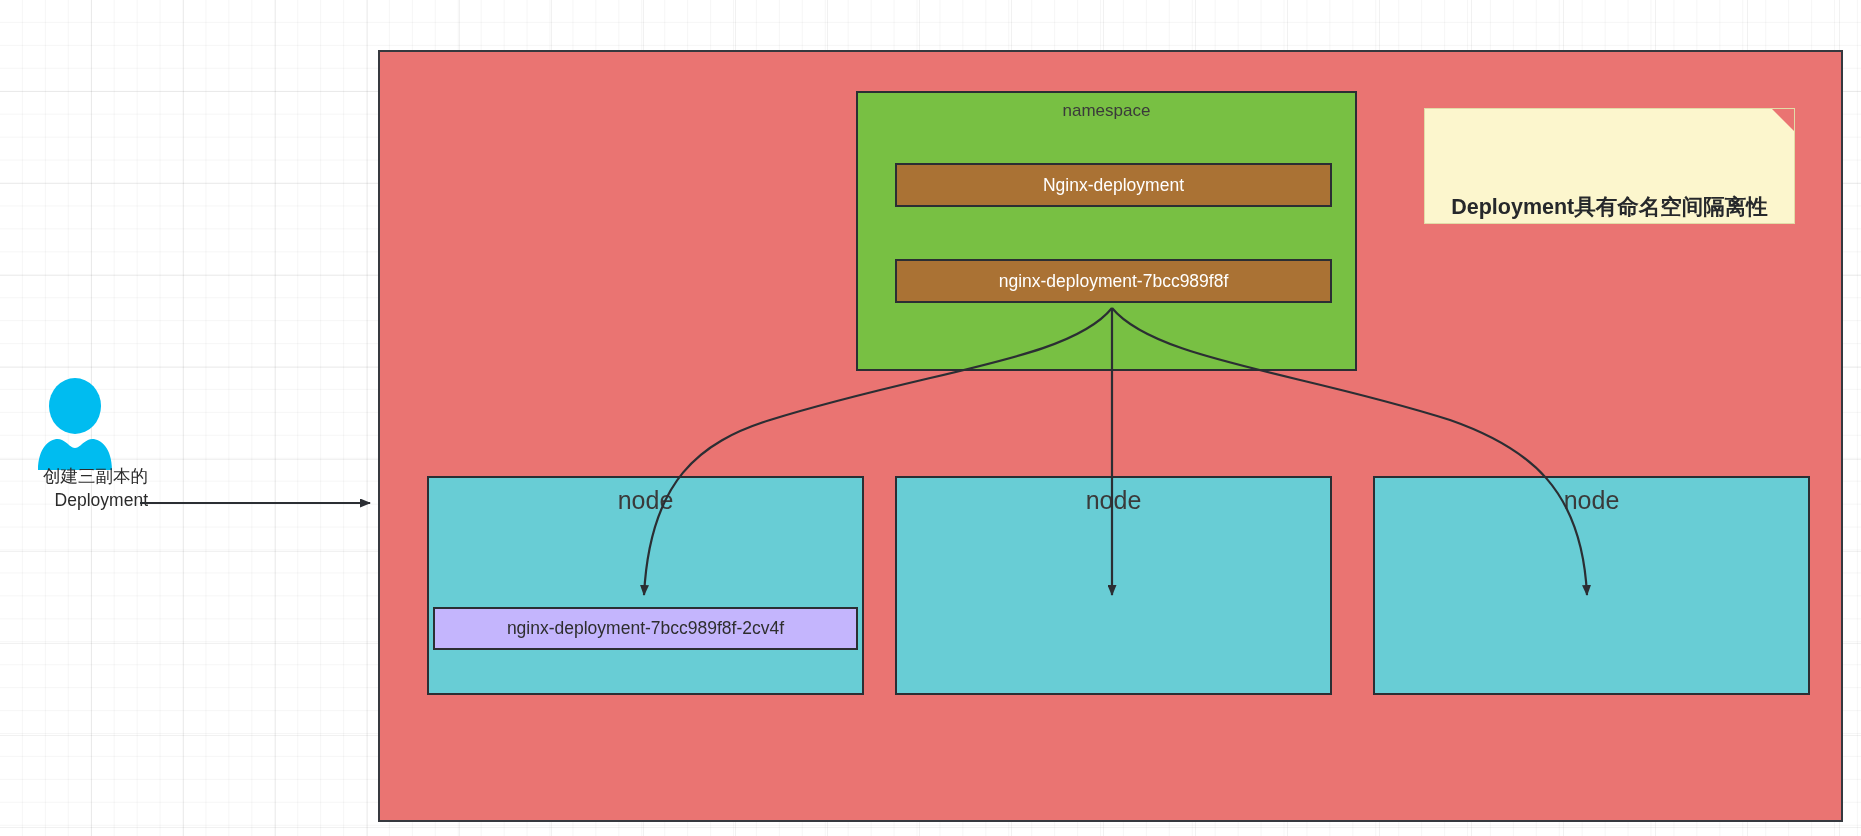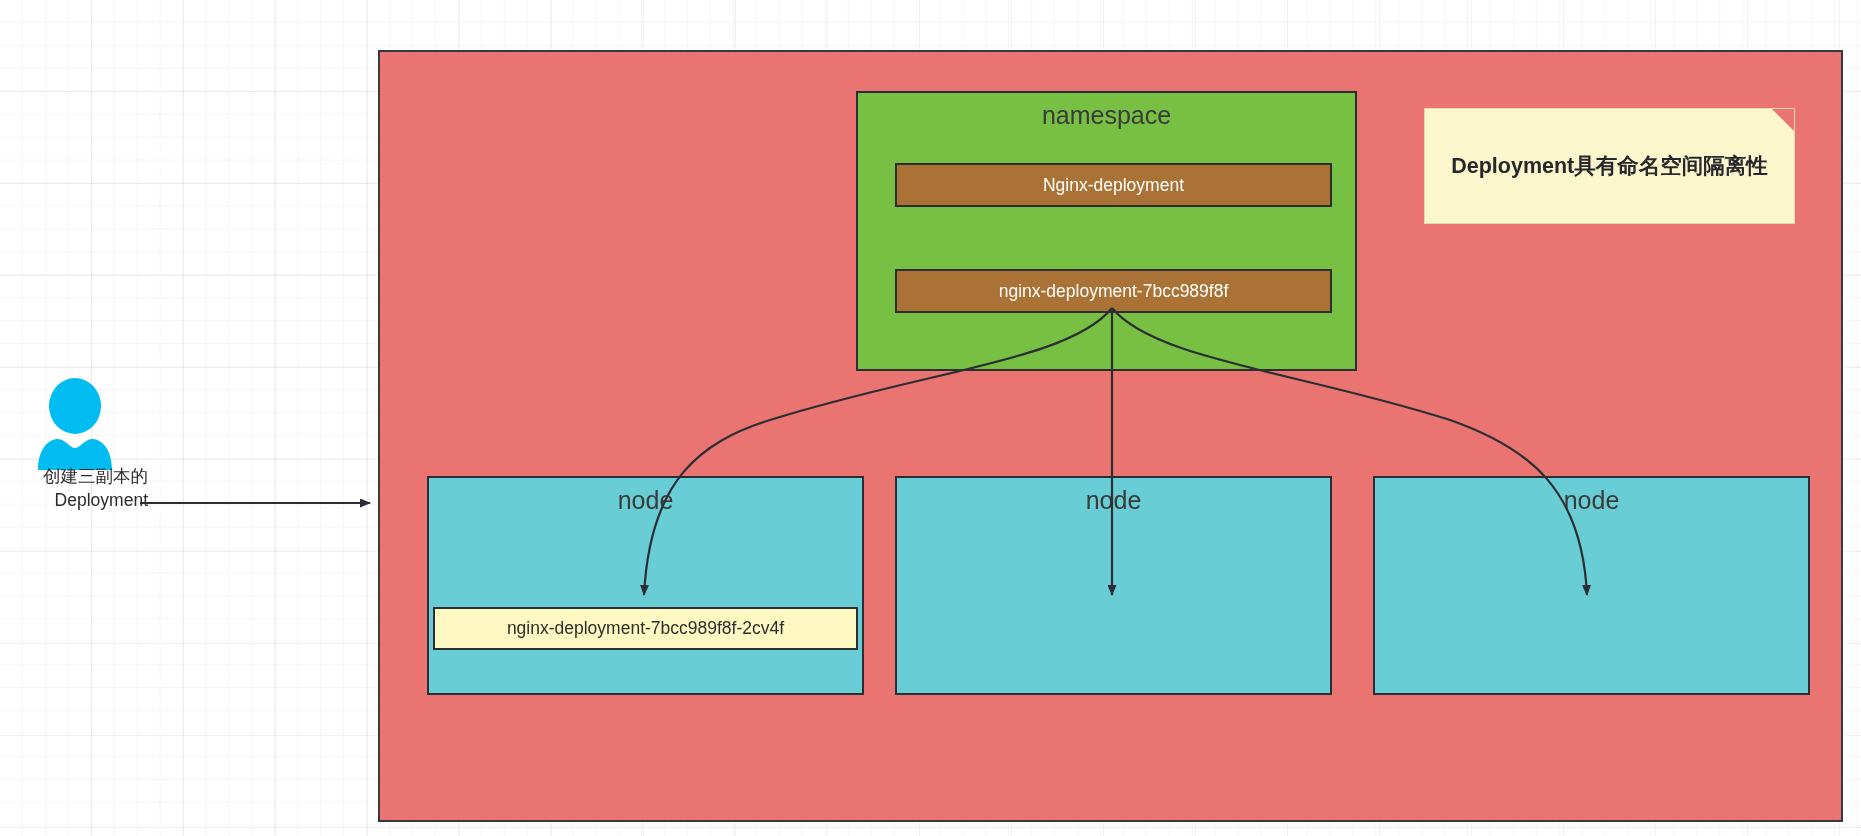--- a/index.html
+++ b/index.html
@@ -86,53 +86,53 @@
     background-color: #78c043;
     border: 2.5px solid #2b2e33;
     box-sizing: border-box;
   }
   #namespace-title {
     position: absolute;
     top: 8px;
     left: 0;
     width: 100%;
     text-align: center;
-    font-size: 25px;
+    font-size: 17px;
     color: #3a3a3a;
   }
 
   .brown-box {
     position: absolute;
     left: 37px;
     width: 437px;
     height: 44px;
     background-color: #aa7234;
     border: 2.5px solid #2b2e33;
     box-sizing: border-box;
     display: flex;
     align-items: center;
     justify-content: center;
     font-size: 17.5px;
     color: #ffffff;
   }
   #deployment-box { top: 70px; }
-  #replicaset-box { top: 176px; }
+  #replicaset-box { top: 166px; }
 
   
   #note {
     position: absolute;
     left: 1424px;
     top: 108px;
     width: 371px;
     height: 116px;
     background-color: #fcf6cd;
     border: 1px solid #e2dca8;
     box-sizing: border-box;
     display: flex;
-    align-items: center;
+    align-items: flex-end;
     justify-content: center;
     padding: 0 24px;
   }
   #note-fold {
     position: absolute;
     right: 0;
     top: 0;
     width: 0;
     height: 0;
     border-left: 22px solid transparent;
@@ -169,21 +169,21 @@
     font-size: 25px;
     color: #3a3a3a;
   }
 
   .pod-box {
     position: absolute;
     left: 4px;
     top: 129px;
     width: 425px;
     height: 43px;
-    background-color: #fef9c3;
+    background-color: #c4b5fd;
     border: 2.5px solid #2b2e33;
     box-sizing: border-box;
     display: flex;
     align-items: center;
     justify-content: center;
     font-size: 17.5px;
     color: #2e2e2e;
     white-space: nowrap;
   }
 </style>

